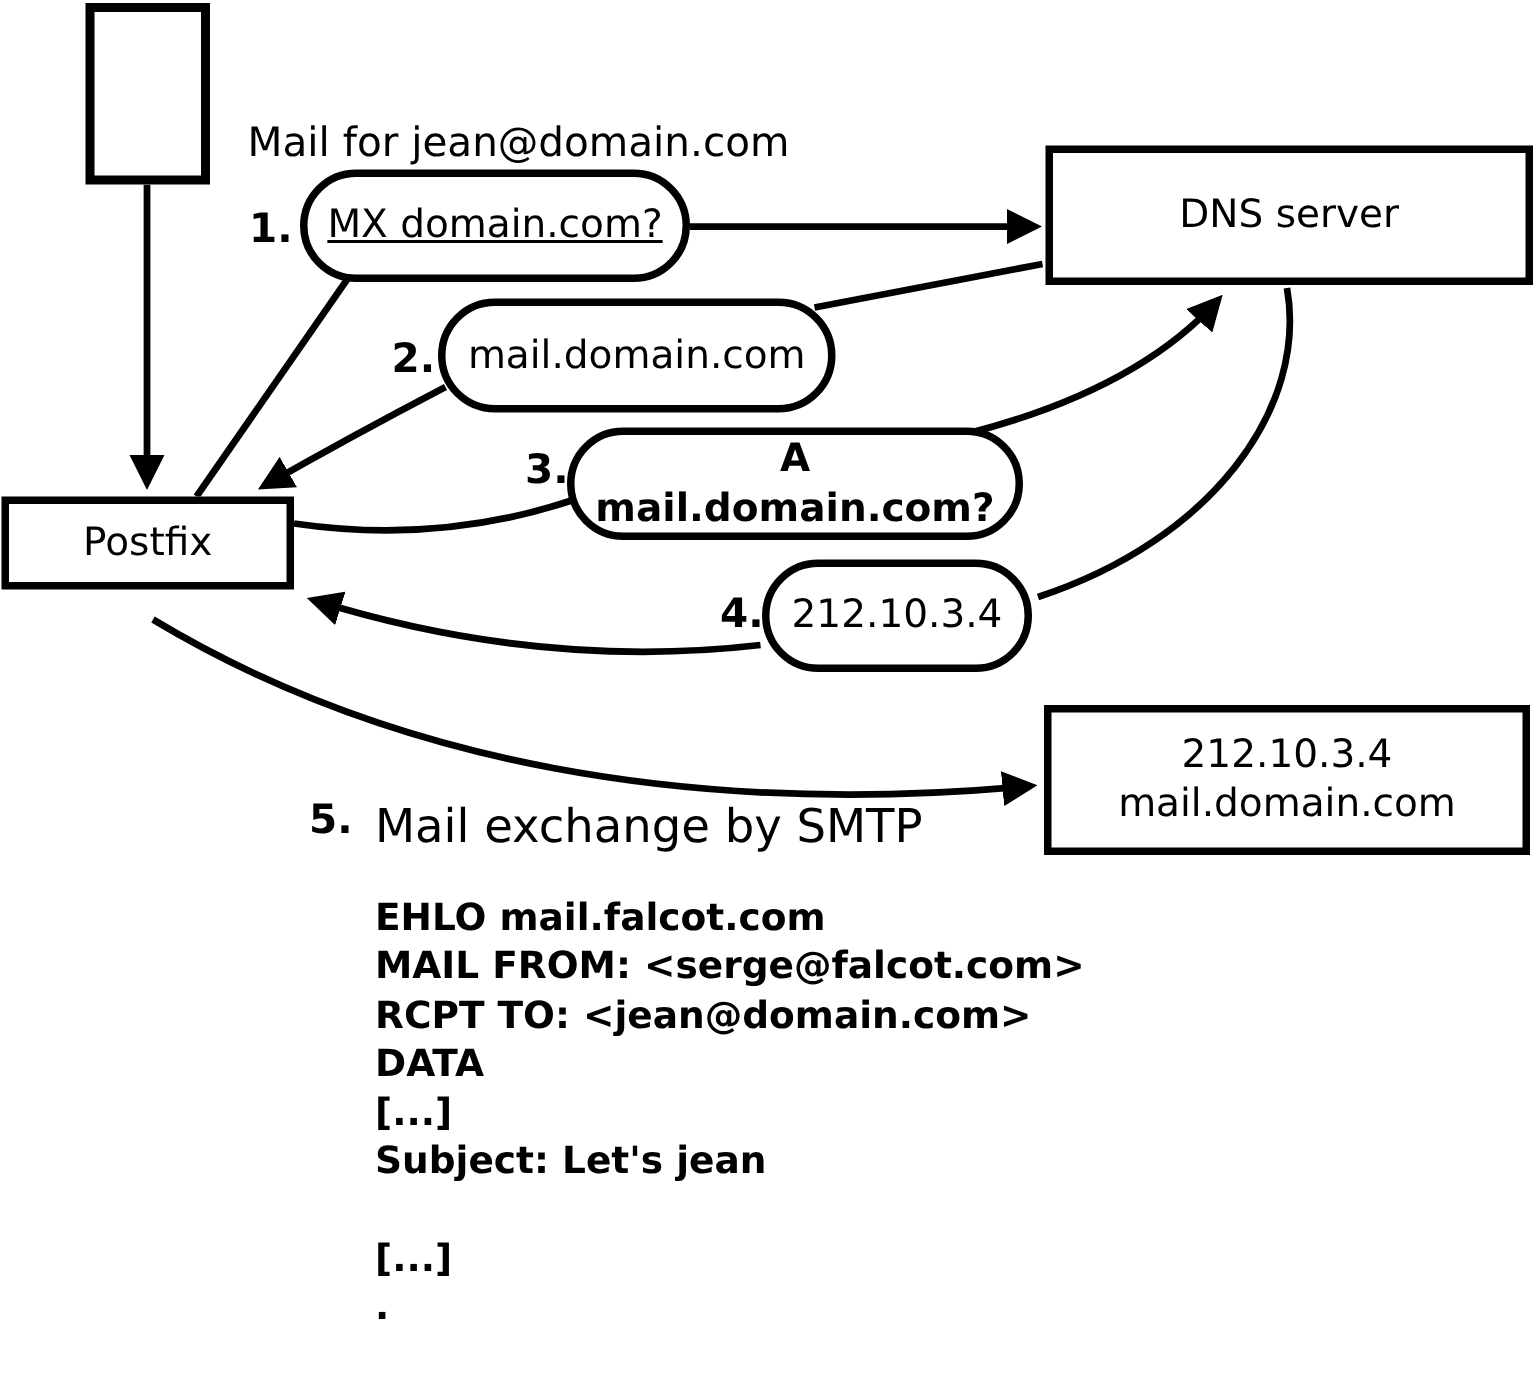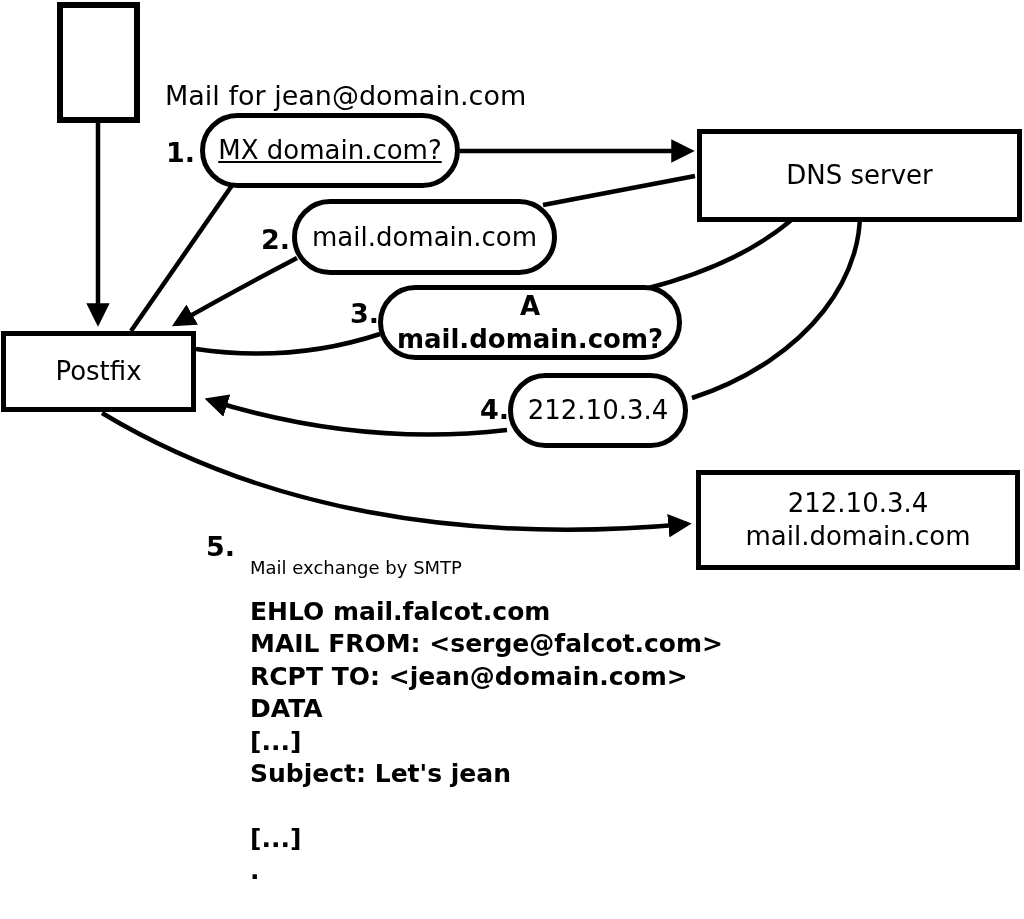--- a/index.html
+++ b/index.html
@@ -13,35 +13,35 @@
   }
   .arrow-layer{position:absolute;left:0;top:0;width:1024px;height:919px;}
   .node,.pill{
     position:absolute;box-sizing:border-box;background:#ffffff;
     border:5px solid #000;
     display:flex;align-items:center;justify-content:center;
     font-size:26px;line-height:1.25;text-align:center;
   }
   .pill{border-radius:40px;}
   .node-message{left:57px;top:2px;width:83px;height:121px;border-width:6px;}
-  .node-postfix{left:1px;top:331px;width:195px;height:81px;}
-  .node-dns{left:697px;top:97px;width:325px;height:93px;margin-top:32px;}
+  .node-postfix{left:1px;top:331px;width:195px;height:62px;}
+  .node-dns{left:697px;top:97px;width:325px;height:93px;}
   .node-mail{left:696px;top:470px;width:324px;height:100px;flex-direction:column;line-height:33px;}
   .pill-1{left:200px;top:113px;width:260px;height:75px;text-decoration:underline;}
   .pill-2{left:292px;top:199px;width:265px;height:76px;}
   .pill-3{left:378px;top:285px;width:304px;height:75px;font-weight:bold;}
   .pill-4{left:508px;top:373px;width:180px;height:75px;}
   .stepnum{position:absolute;font-weight:bold;font-size:27px;}
   .num-1{left:166px;top:137px;}
   .num-2{left:261px;top:224px;}
   .num-3{left:350px;top:298px;}
   .num-4{left:480px;top:394px;}
   .num-5{left:206px;top:531px;}
   .title-label{position:absolute;left:165px;top:44px;font-size:27px;margin-top:36px;}
-  .step5-label{position:absolute;left:250px;top:533px;font-size:18px;margin-top:24px;}
+  .step5-label{position:absolute;left:250px;top:533px;font-size:31px;}
   .smtp-block{position:absolute;left:250px;top:597px;font-size:25px;}
   .smtp-line{height:32.4px;white-space:pre;font-weight:bold;}
 </style>
 </head>
 <body>
 
 <div class="stage">
 
   <svg class="arrow-layer" viewBox="0 0 1024 919" xmlns="http://www.w3.org/2000/svg">
     <defs>

